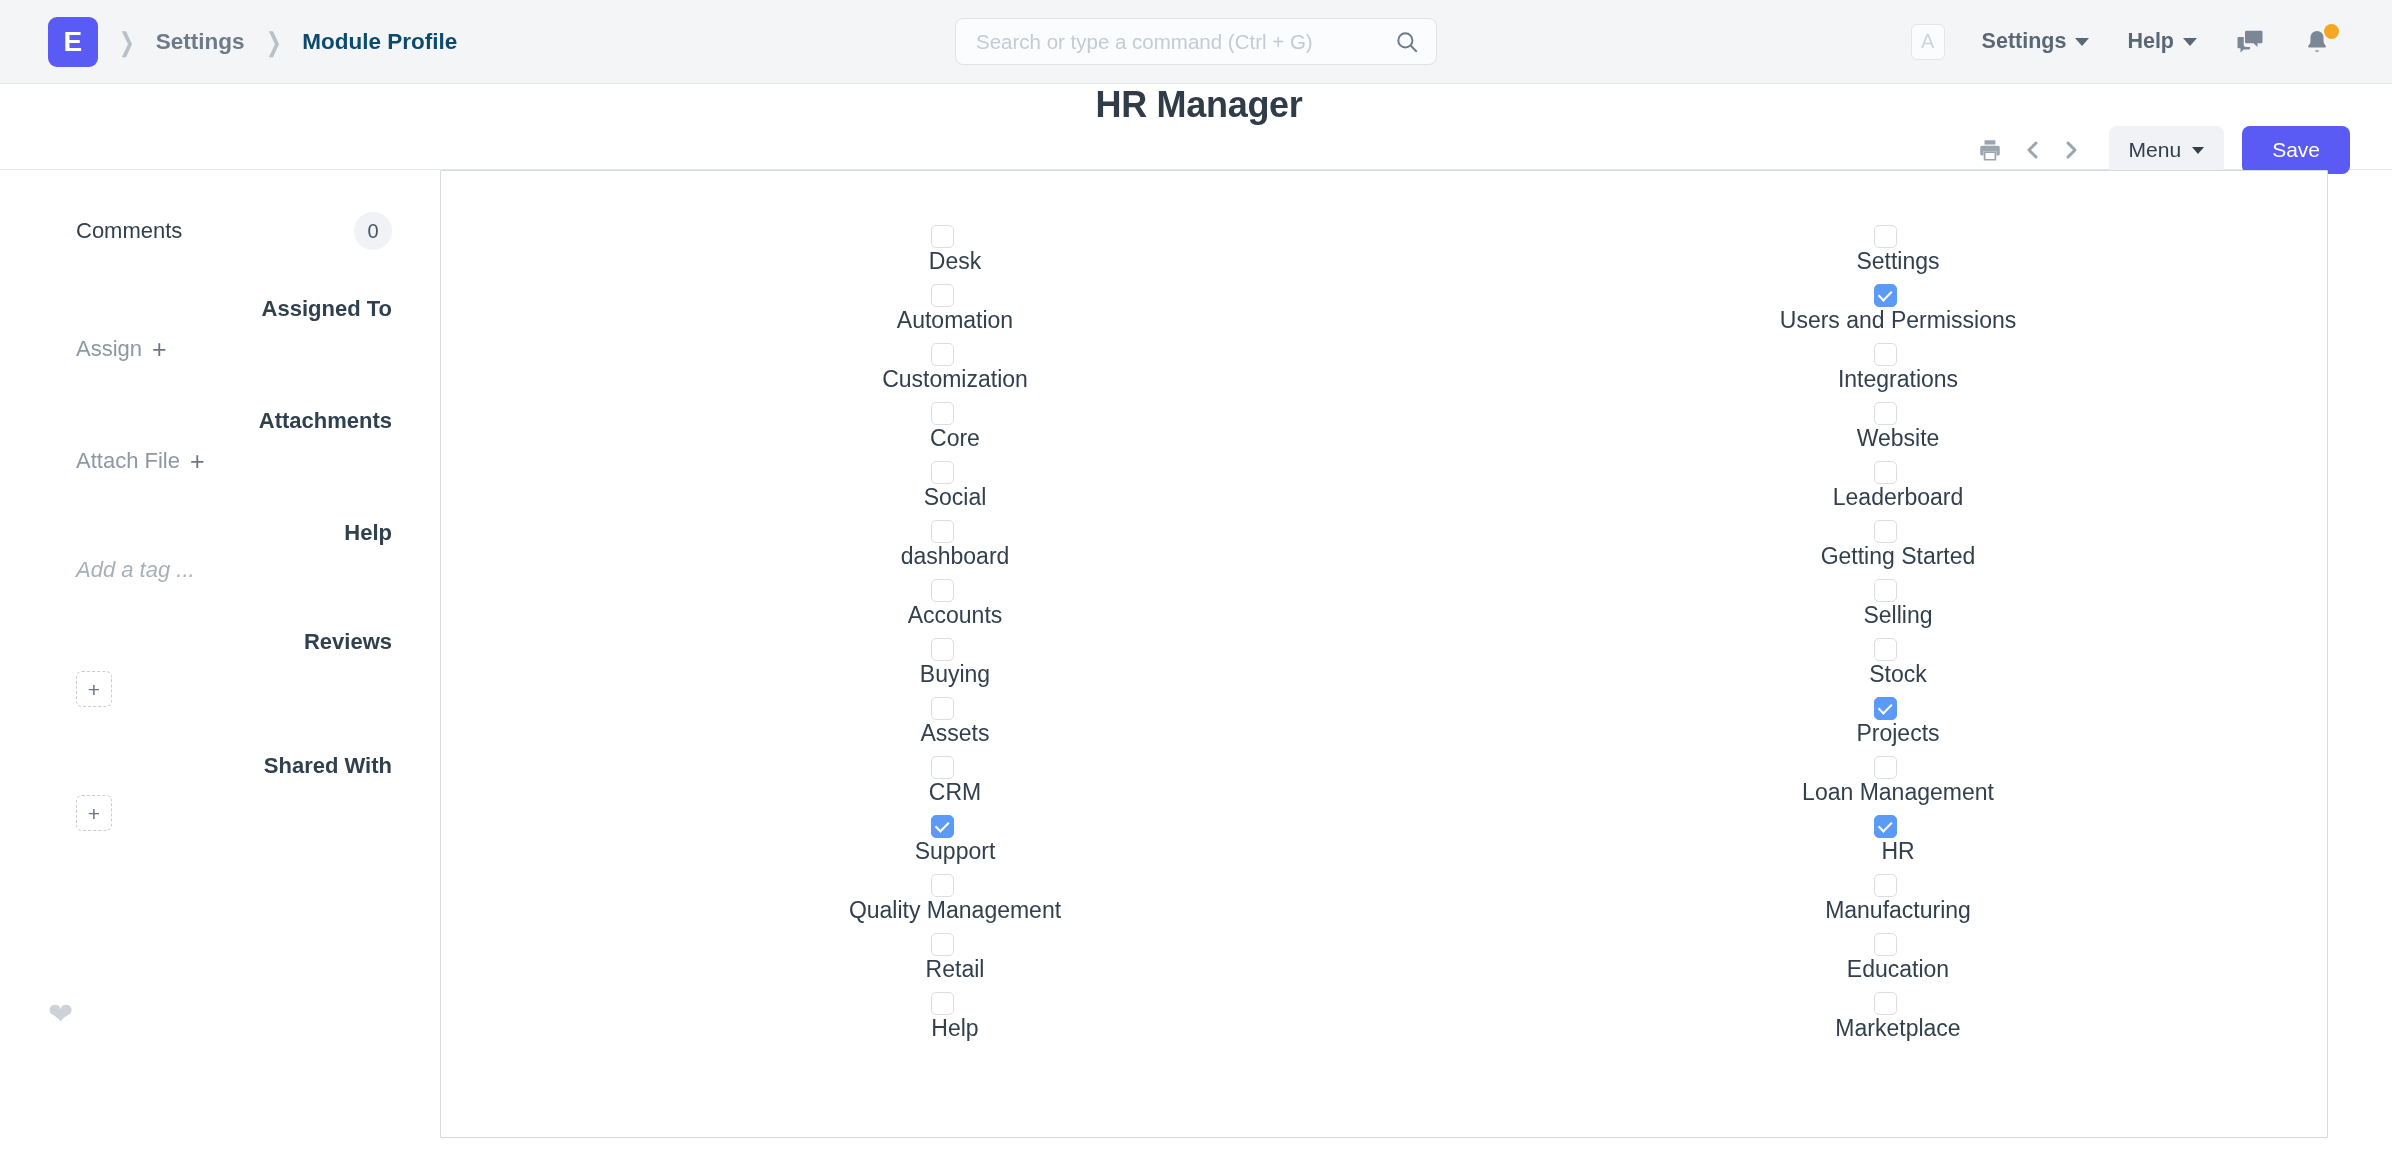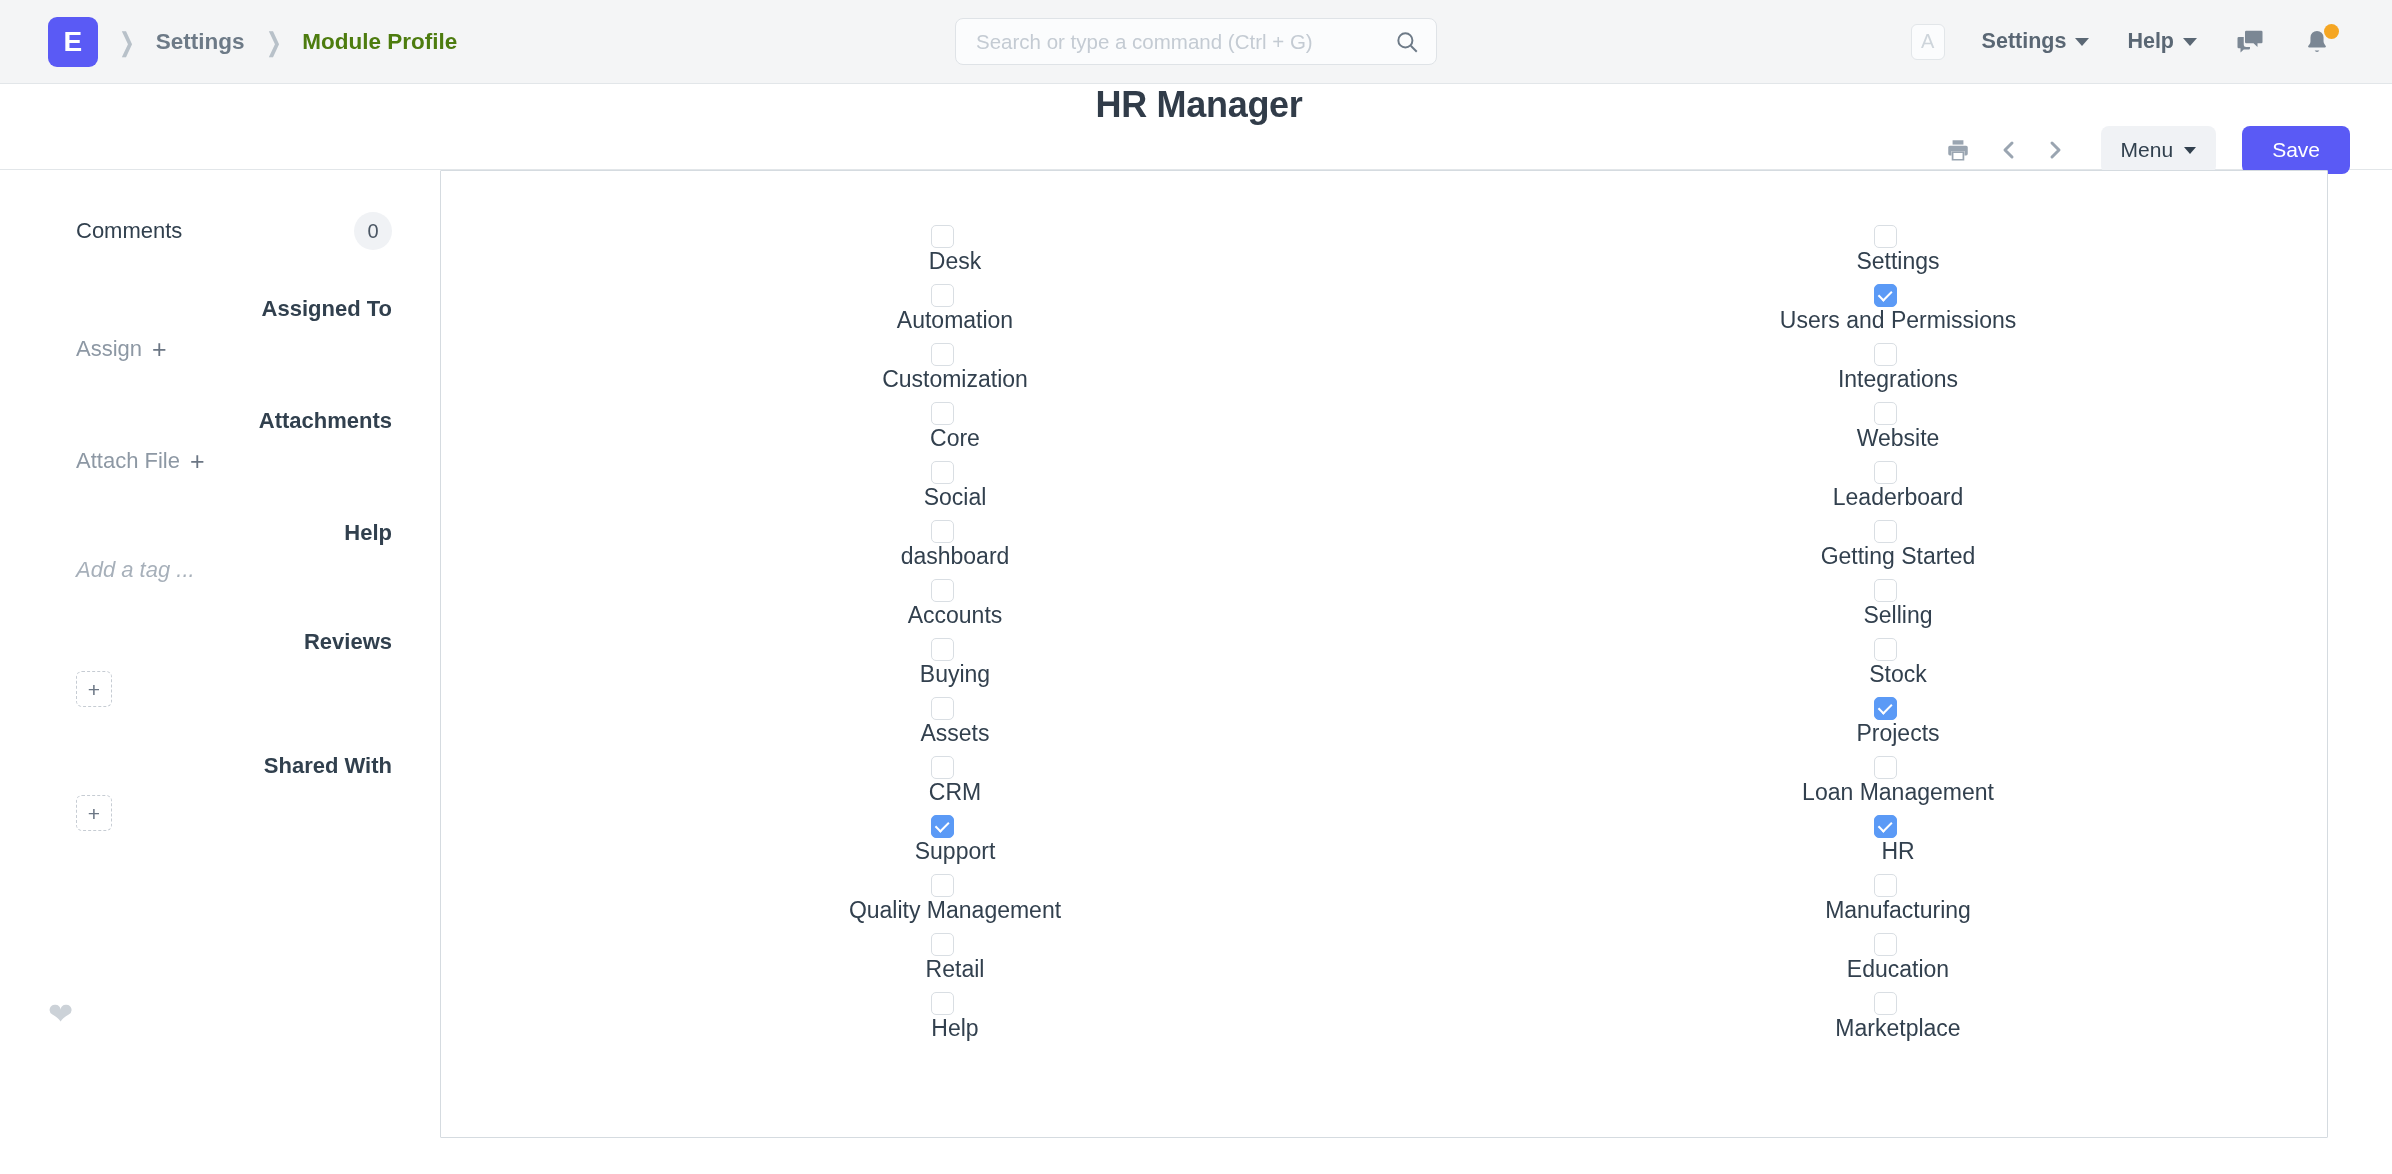--- a/index.html
+++ b/index.html
@@ -32,21 +32,21 @@
   }
   .crumb-sep {
     color: #b8c1c9; font-size: 26px; font-weight: 400;
     padding: 0 18px; line-height: 1;
     display: inline-block; transform: scaleX(0.72);
   }
   .crumb {
     color: #6d7a87; font-size: 22.5px; font-weight: 600;
     white-space: nowrap;
   }
-  .crumb.current { color: #4d7c0f; }
+  .crumb.current { color: #0c4a6e; }
 
   .search-wrap {
     position: absolute;
     left: 50%; transform: translateX(-50%);
     width: 482px; height: 47px;
   }
   .search-box {
     width: 100%; height: 100%;
     background: #fbfcfd;
     border: 1px solid #dfe3e7;
@@ -102,21 +102,21 @@
     display: flex; align-items: center;
     padding: 0 42px 0 48px;
     flex-direction: column;
   }
   .page-title {
     font-size: 36px; font-weight: 600; color: #313c49;
     letter-spacing: -0.3px;
   }
   .head-actions {
     margin-left: auto;
-    display: flex; align-items: center; gap: 12px; text-align: center;
+    display: flex; align-items: center; gap: 4px; text-align: center;
   }
   .icon-btn {
     color: #9aa5b1;
     padding: 0 9px;
     display: flex; align-items: center;
   }
   .chev-btn { padding: 0 5px; }
   .menu-btn {
     background: #f0f2f5;
     border-radius: 8px;

